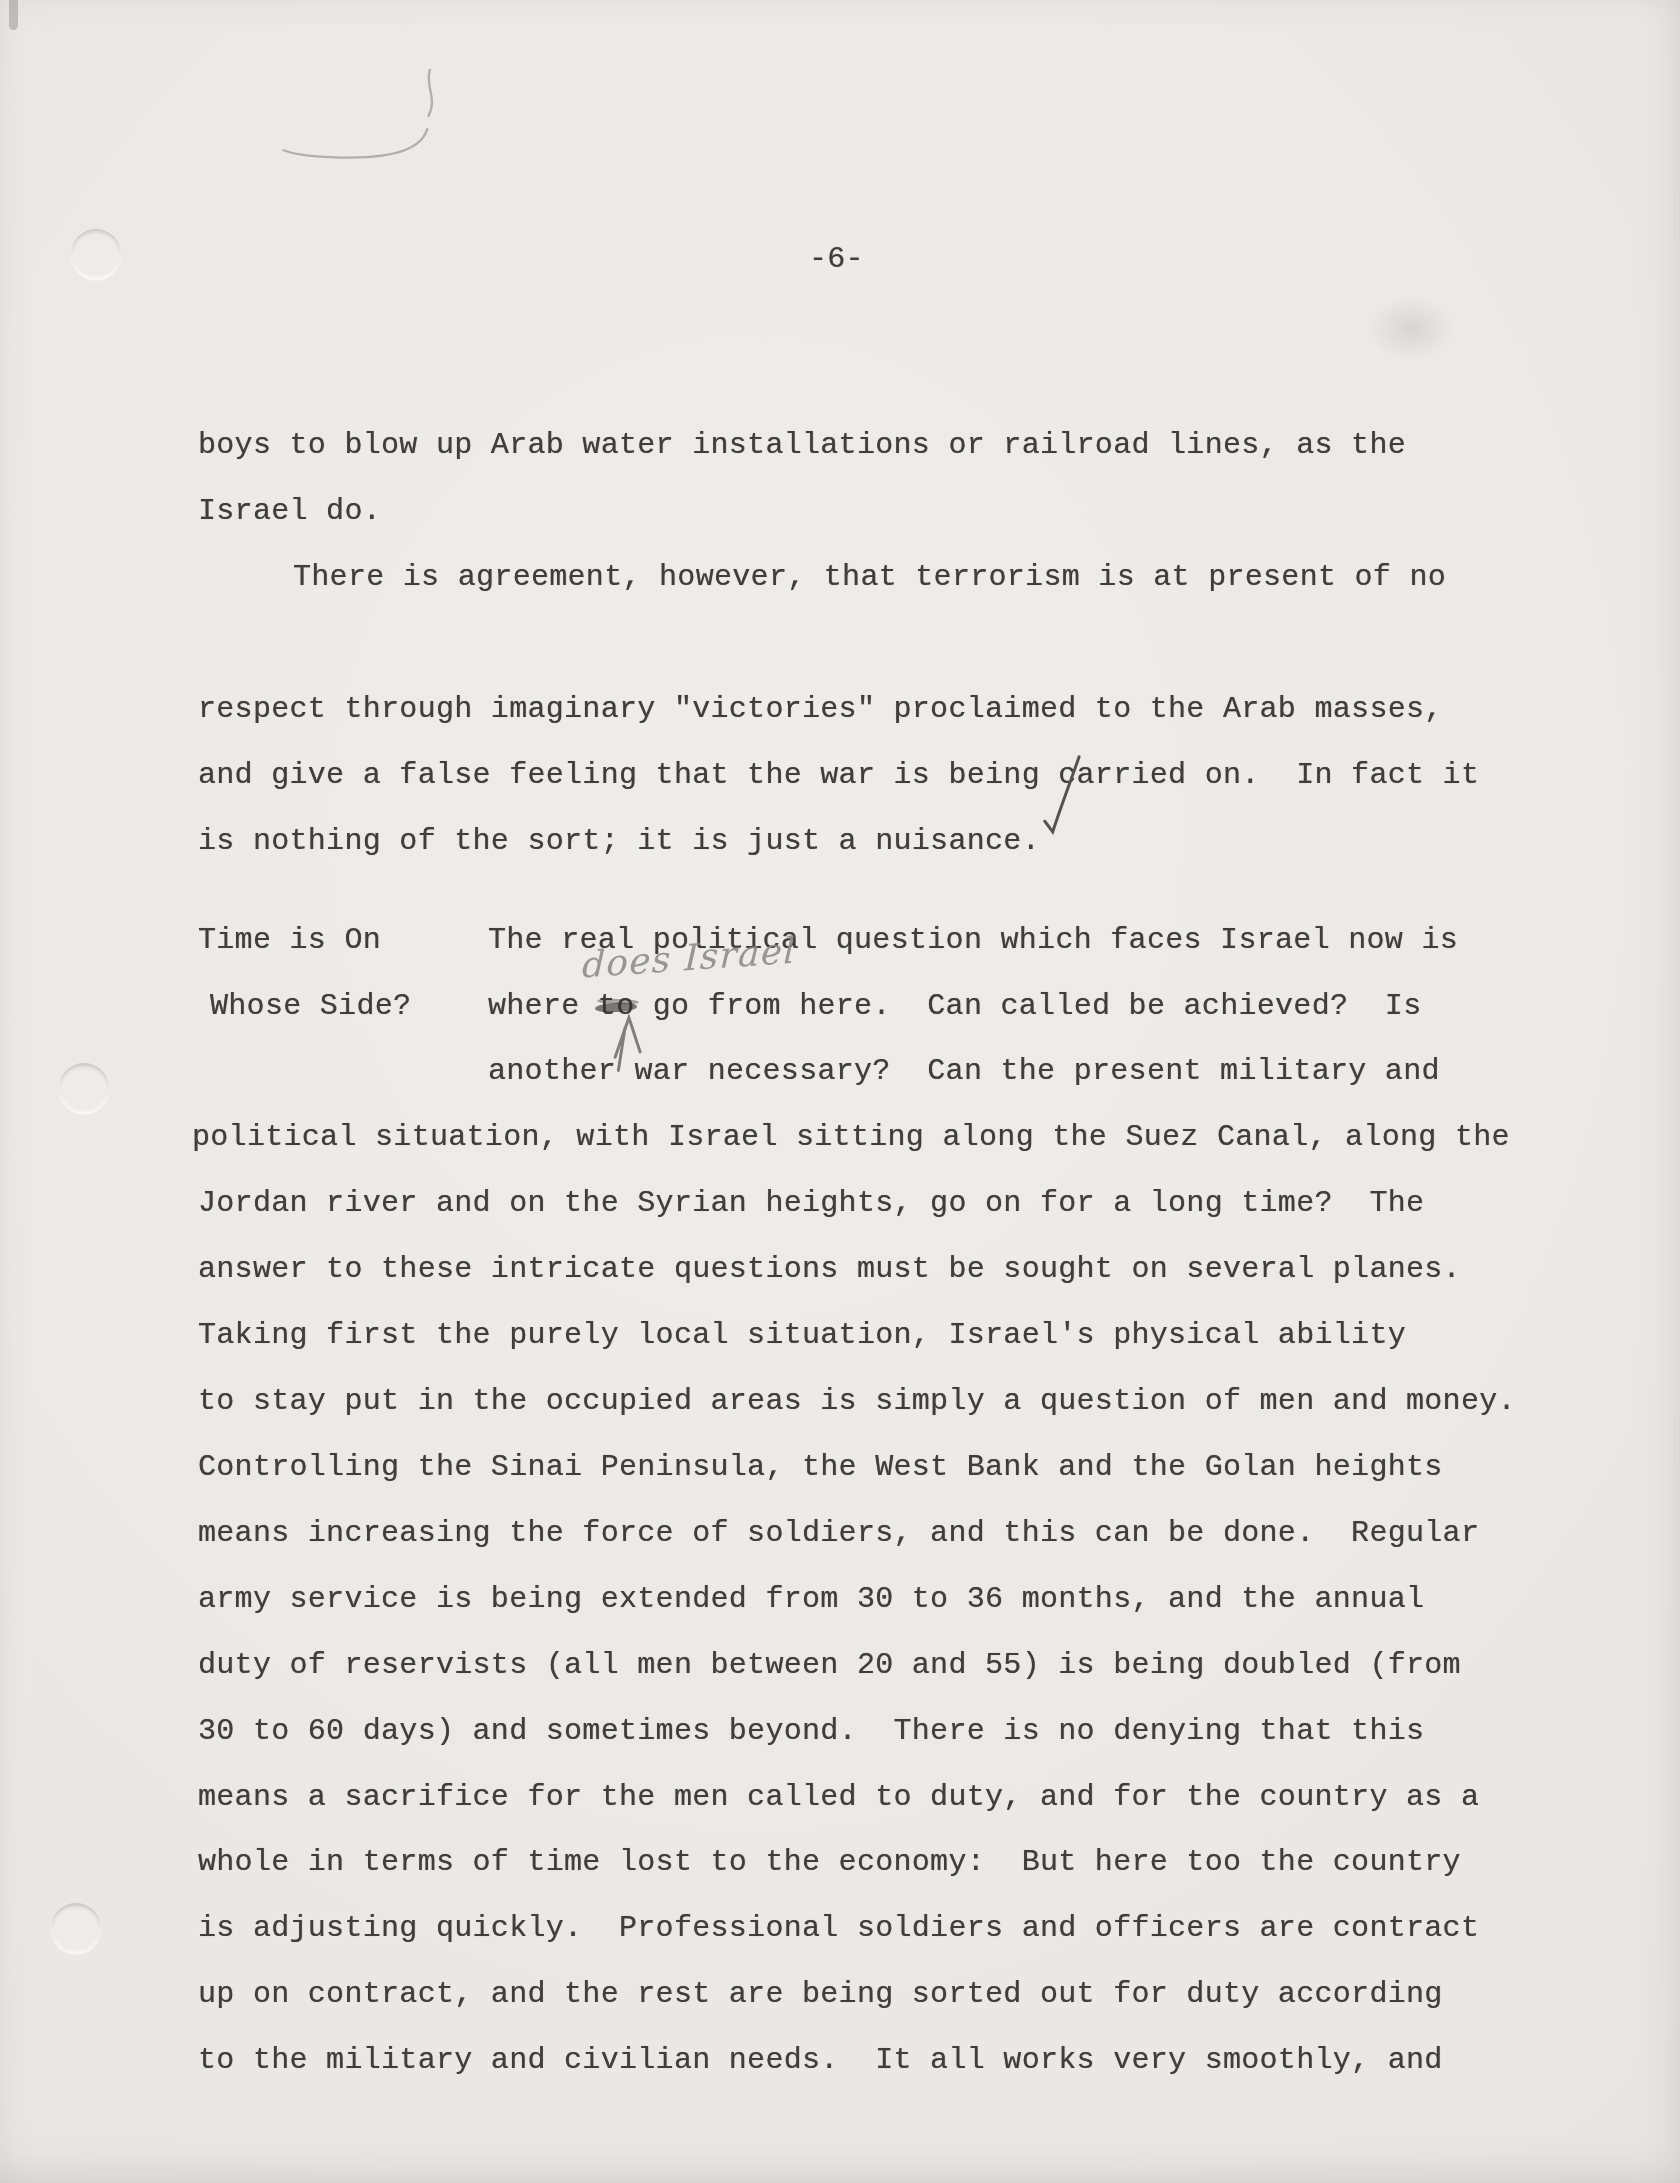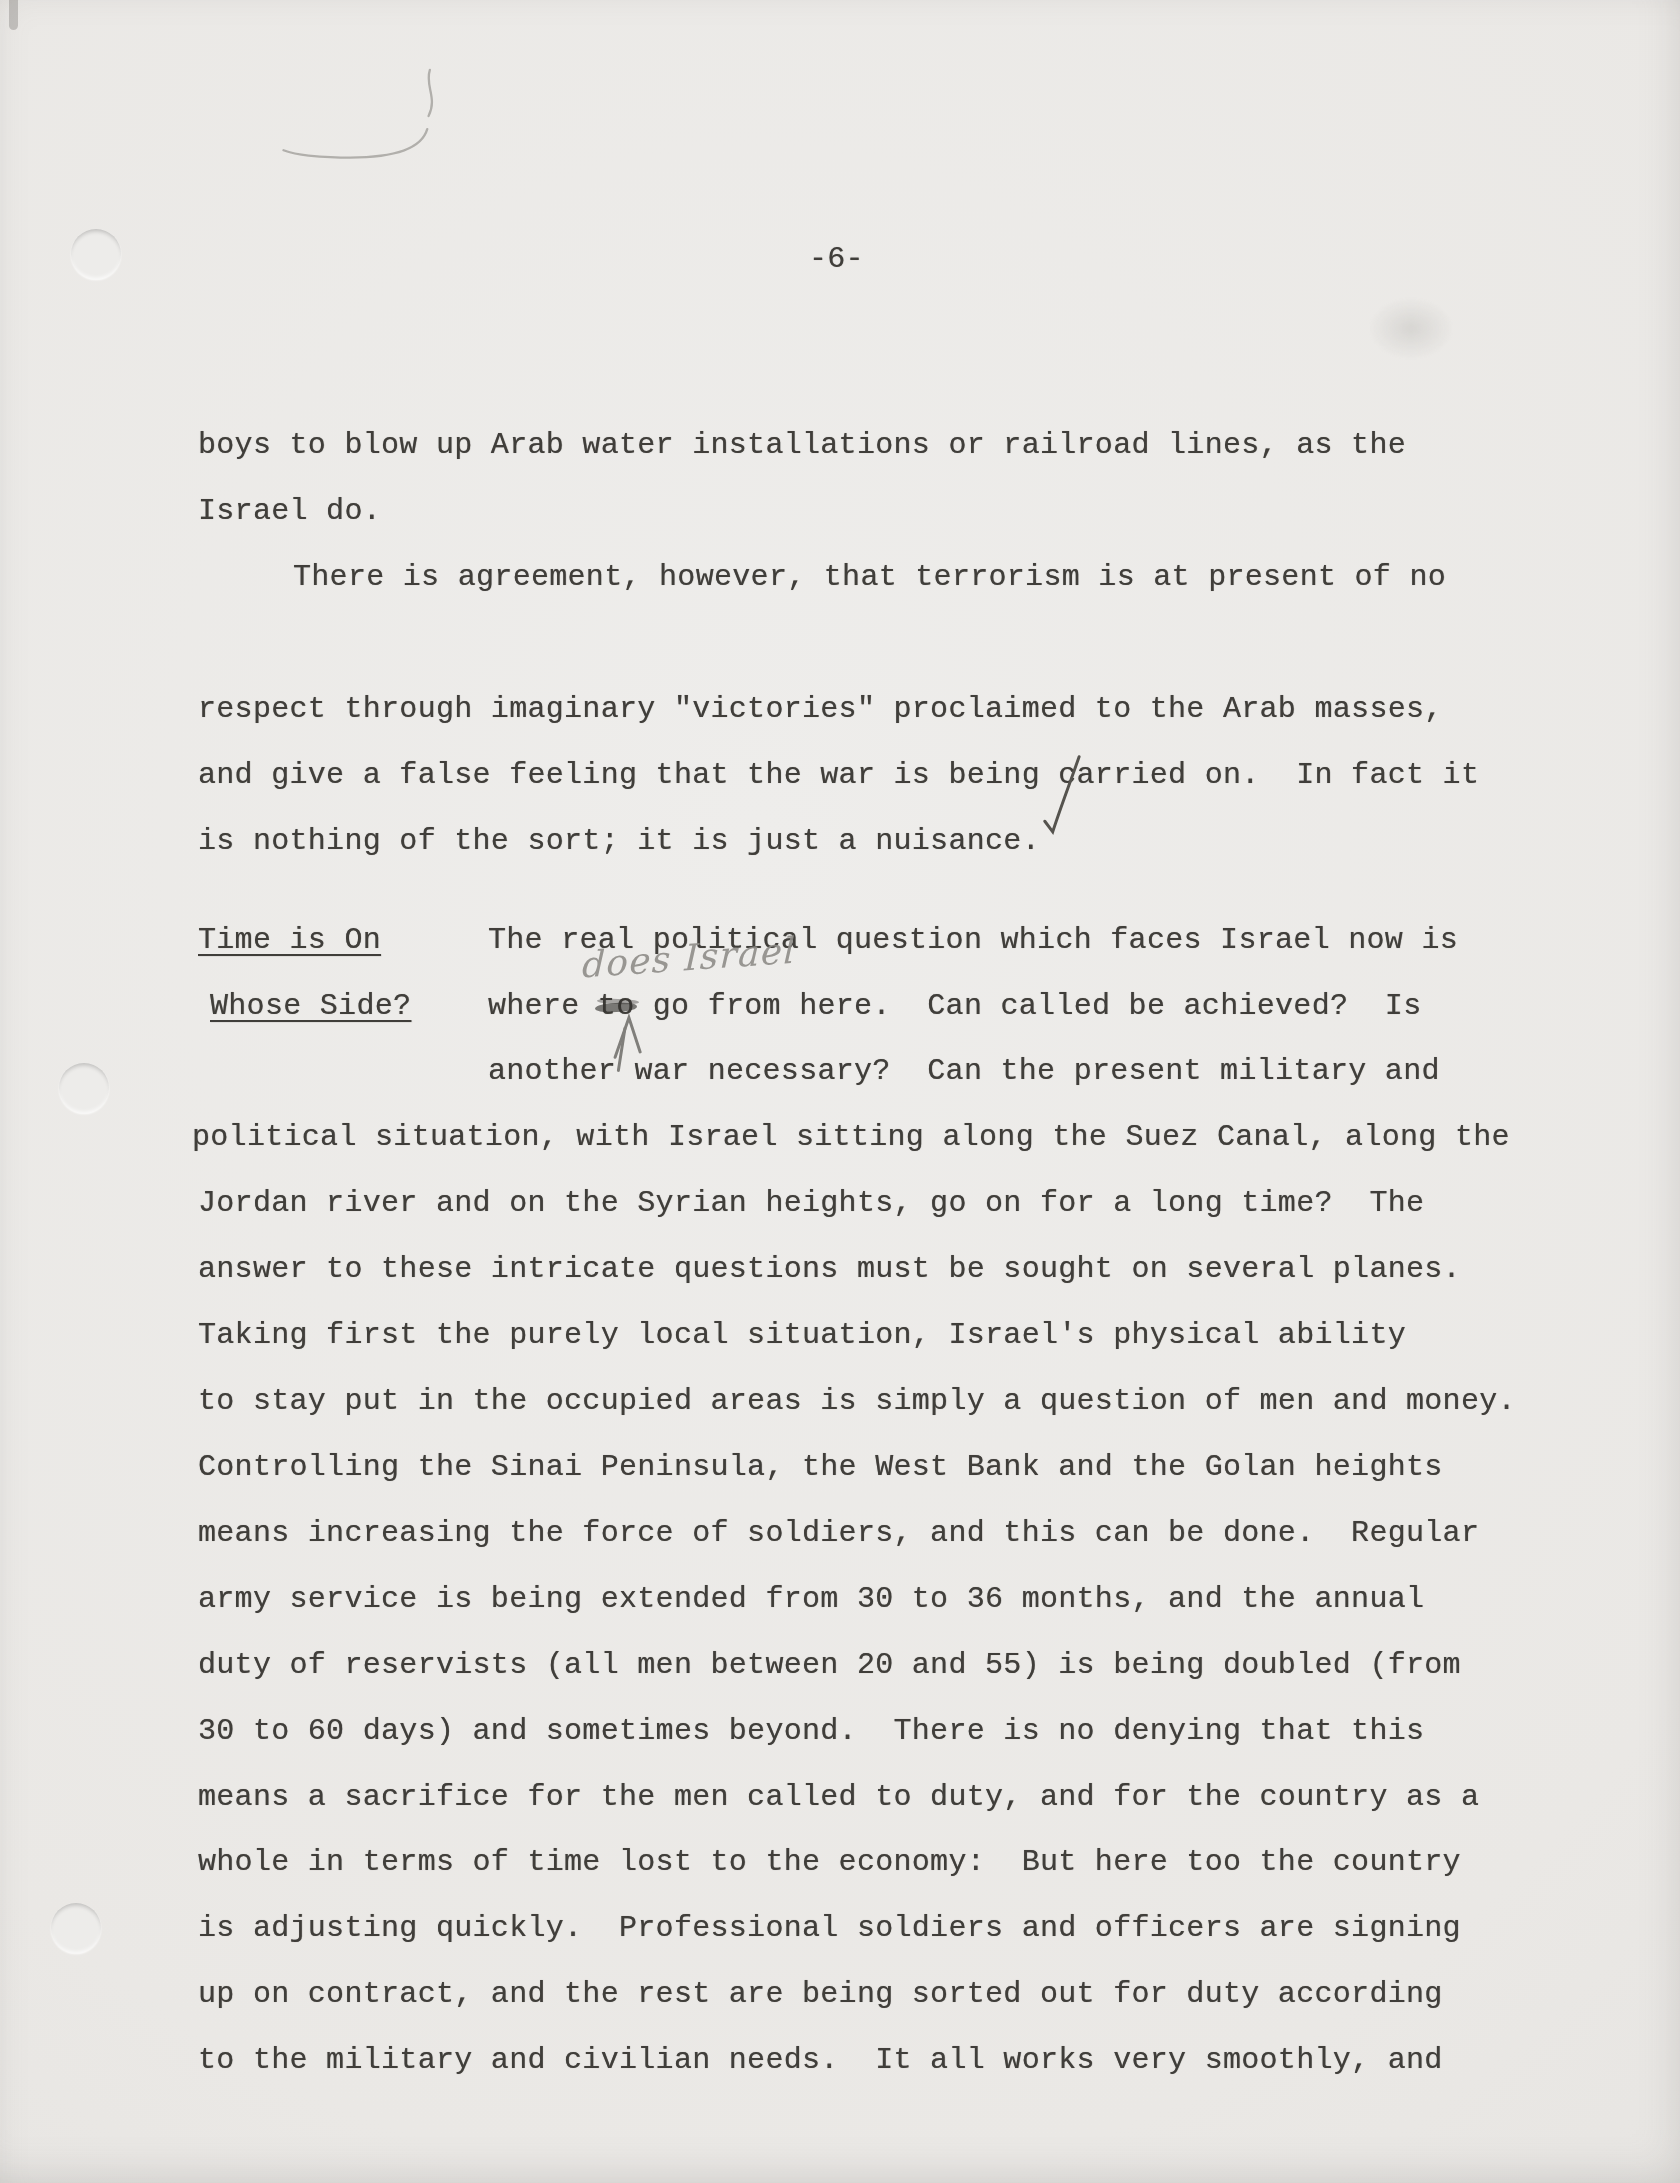--- a/index.html
+++ b/index.html
@@ -21,21 +21,20 @@
   }
   .line{
     position:absolute;
     white-space:pre;
     font-size:30px;
     line-height:40px;
     letter-spacing:0.3px;
     text-shadow:0 0 0.7px rgba(64,62,58,.55), 0.4px 0.4px 0 rgba(64,62,58,.22);
   }
   .heading{
-    text-decoration:underline;
     text-decoration-thickness:2.3px;
     text-underline-offset:6px;
   }
   .pagenum{position:absolute;left:809px;top:239px;}
   .struck{position:relative;}
   .struck::after{
     content:"";position:absolute;left:-3.3px;right:-2px;top:42%;height:8.6px;
     background:rgba(50,48,45,.62);transform:rotate(-3deg);border-radius:45%/60%;
   }
   .struck::before{
@@ -105,21 +104,21 @@
   <div class="line" style="left:198px;top:1249px">answer to these intricate questions must be sought on several planes.</div>
   <div class="line" style="left:198px;top:1315px">Taking first the purely local situation, Israel's physical ability</div>
   <div class="line" style="left:198px;top:1381px">to stay put in the occupied areas is simply a question of men and money.</div>
   <div class="line" style="left:198px;top:1447px">Controlling the Sinai Peninsula, the West Bank and the Golan heights</div>
   <div class="line" style="left:198px;top:1513px">means increasing the force of soldiers, and this can be done.  Regular</div>
   <div class="line" style="left:198px;top:1579px">army service is being extended from 30 to 36 months, and the annual</div>
   <div class="line" style="left:198px;top:1645px">duty of reservists (all men between 20 and 55) is being doubled (from</div>
   <div class="line" style="left:198px;top:1711px">30 to 60 days) and sometimes beyond.  There is no denying that this</div>
   <div class="line" style="left:198px;top:1777px">means a sacrifice for the men called to duty, and for the country as a</div>
   <div class="line" style="left:198px;top:1842px">whole in terms of time lost to the economy:  But here too the country</div>
-  <div class="line" style="left:198px;top:1908px">is adjusting quickly.  Professional soldiers and officers are signing</div>
+  <div class="line" style="left:198px;top:1908px">is adjusting quickly.  Professional soldiers and officers are contract</div>
   <div class="line" style="left:198px;top:1974px">up on contract, and the rest are being sorted out for duty according</div>
   <div class="line" style="left:198px;top:2040px">to the military and civilian needs.  It all works very smoothly, and</div>
 
   <div class="handwriting">does Israel</div>
 
   <svg class="marks" width="1681" height="2183" viewBox="0 0 2550 3312">
 
     <g fill="none" stroke="#a3a19d" stroke-width="3.5" stroke-linecap="round" opacity="0.8">
       <path d="M652,106 C644,130 664,148 650,176"></path>
       <path d="M648,196 C636,238 558,244 468,236 C448,234 438,231 430,228"></path>

